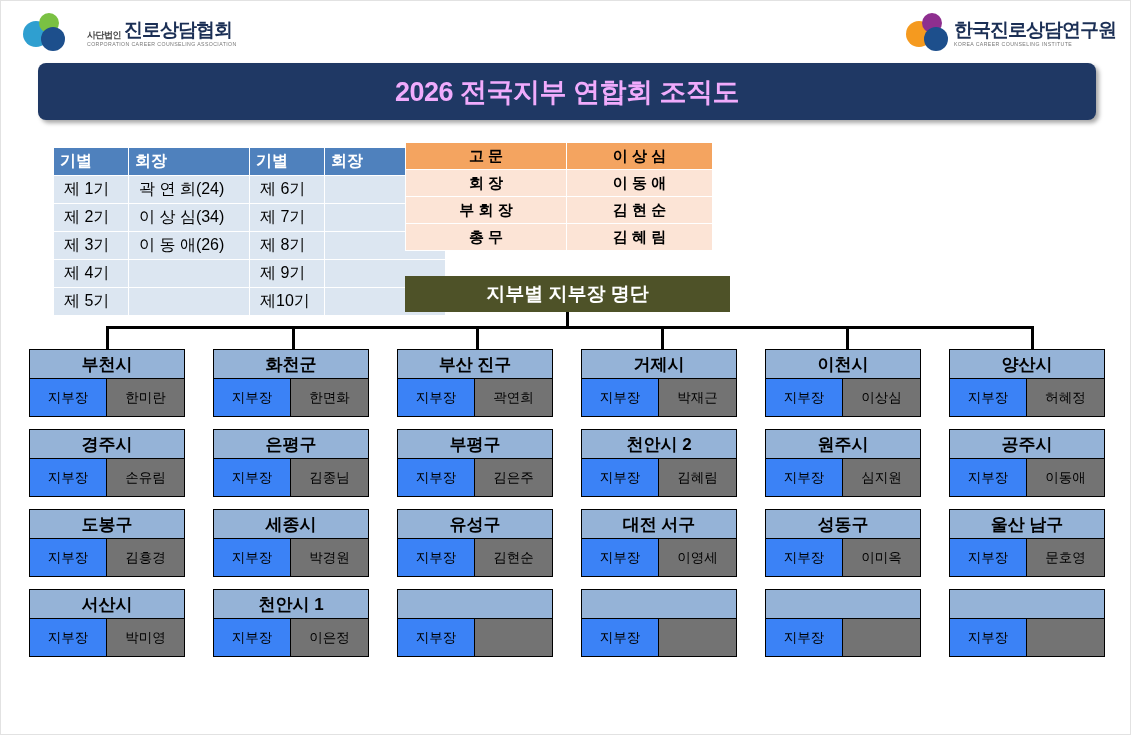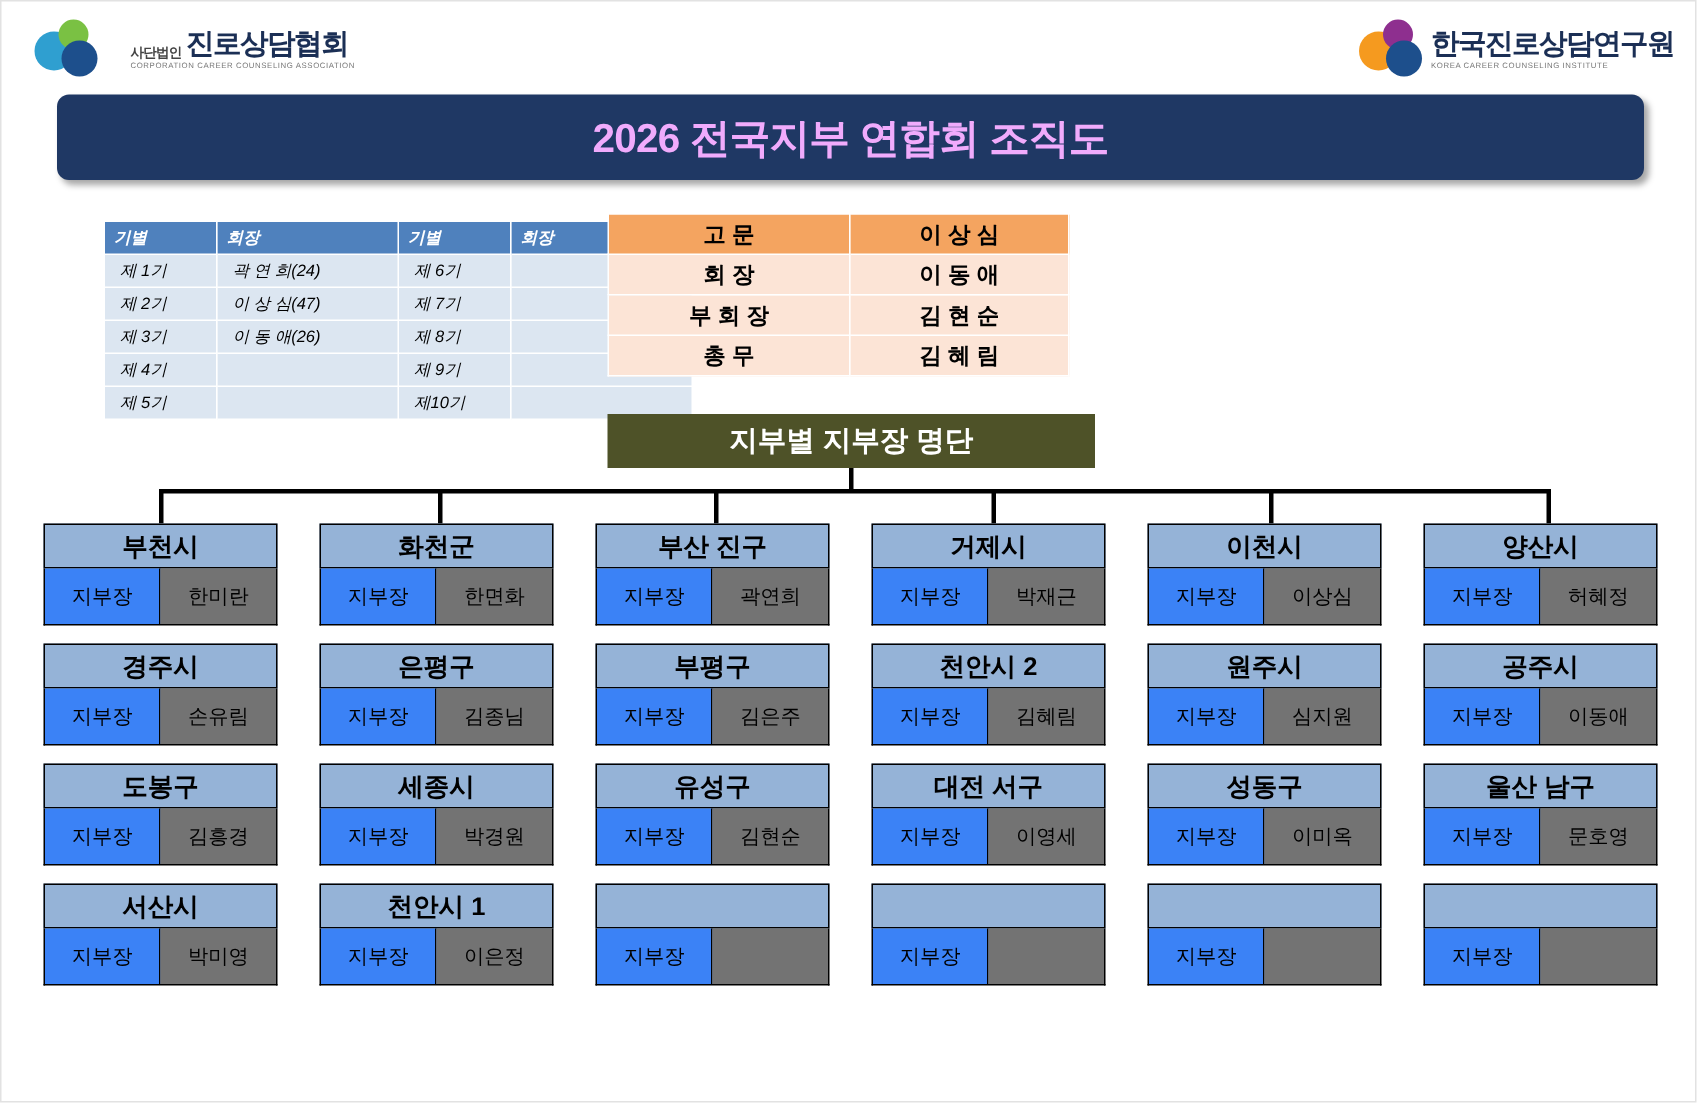--- a/index.html
+++ b/index.html
@@ -95,24 +95,23 @@
   .title-banner span {
     color: #f0abfc;
     font-size: 27px;
     font-weight: bold;
     letter-spacing: -0.5px;
   }
 
   
   .history-table {
     position: absolute;
-    left: 68px; top: 146px;
+    left: 52px; top: 146px;
     border-collapse: collapse;
-    font-size: 11px;
-    font-style: italic;
+    font-size: 16px;
   }
   .history-table th {
     background: #4f81bd;
     color: #ffffff;
     font-weight: bold;
     border: 1px solid #ffffff;
     padding: 3px 6px;
     text-align: left;
     height: 14px;
   }
@@ -269,21 +268,21 @@
     </thead>
     <tbody>
       <tr>
         <td class="term">제 1기</td>
         <td class="name">곽 연 희(24)</td>
         <td class="term">제 6기</td>
         <td class="name"></td>
       </tr>
       <tr>
         <td class="term">제 2기</td>
-        <td class="name">이 상 심(47)</td>
+        <td class="name">이 상 심(34)</td>
         <td class="term">제 7기</td>
         <td class="name"></td>
       </tr>
       <tr>
         <td class="term">제 3기</td>
         <td class="name">이 동 애(26)</td>
         <td class="term">제 8기</td>
         <td class="name"></td>
       </tr>
       <tr>

